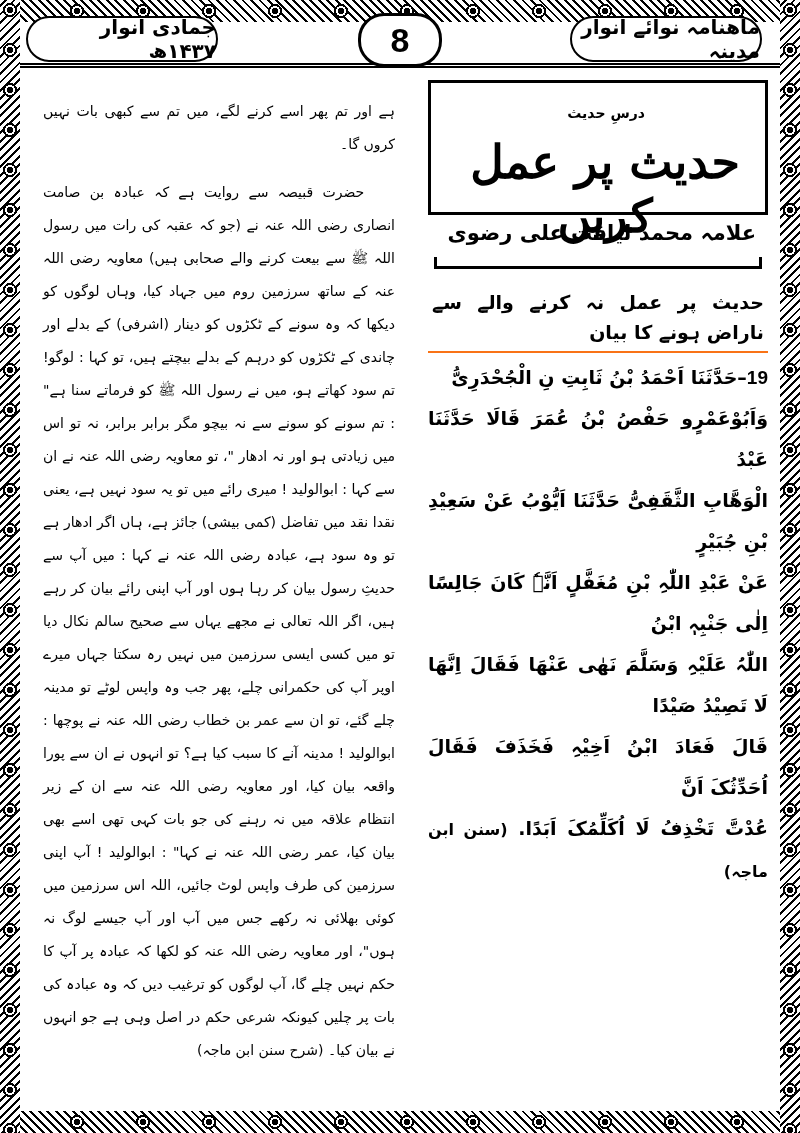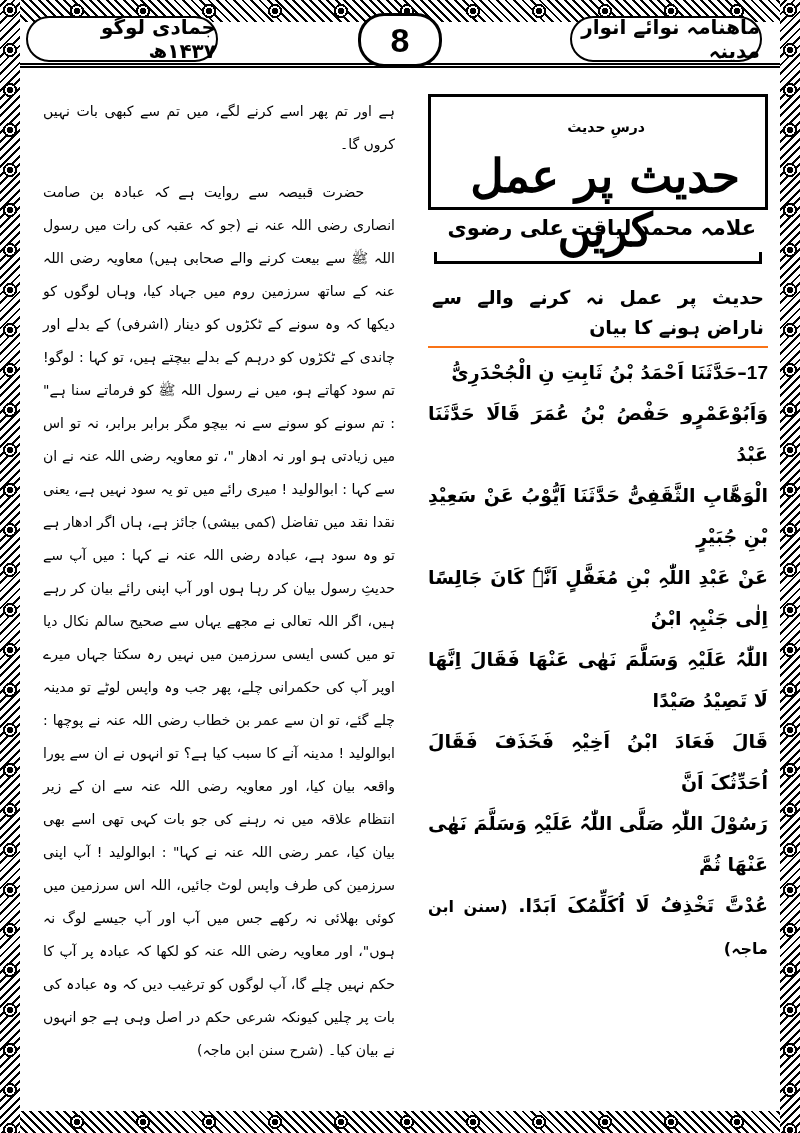--- a/index.html
+++ b/index.html
@@ -43,21 +43,21 @@
   
   .col { position: absolute; top: 80px; direction: rtl; text-align: justify; }
   .col-left { left: 28px; width: 382px; }
   .col-right { left: 428px; width: 340px; }
 
   .para { font-family: "DejaVu Sans", sans-serif; font-size: 14px; line-height: 33px; margin: 15px;
           text-align-last: right; }
   .indent { text-indent: 2.2em; }
 
   
-  .title-box { border: 3px solid #000; height: 116px; margin-top: 14px; position: relative; box-sizing: border-box; }
+  .title-box { border: 3px solid #000; height: 135px; position: relative; box-sizing: border-box; }
   .kicker { position: absolute; top: 22px; right: 120px; font-size: 14px; font-weight: bold; }
   .title { position: absolute; top: 52px; left: 0; right: 0; text-align: center;
            font-family: "DejaVu Serif", serif; font-weight: bold; font-size: 46px; padding-left: 14px; }
 
   .author-wrap { height: 62px; position: relative; }
   .author { position: absolute; right: 12px; top: 6px; font-size: 21px; font-weight: bold; }
   .author-rule { position: absolute; left: 6px; right: 6px; bottom: 8px; height: 12px;
                  border: 3px solid #000; border-top: none; box-sizing: border-box; }
 
   .subhead { font-size: 19px; font-weight: bold; border-bottom: 2px solid #f97316; padding: 2px 4px 4px;
@@ -71,46 +71,45 @@
 </head>
 <body>
 
 <div class="border-top orn-h"></div>
 <div class="border-bottom orn-h"></div>
 <div class="border-left orn-v"></div>
 <div class="border-right orn-v"></div>
 
 <div class="header">
   <div class="header-rule"></div>
-  <div class="pill pill-left">جمادی لوگو ۱۴۳۷ھ</div>
+  <div class="pill pill-left">جمادی انوار ۱۴۳۷ھ</div>
   <div class="page-num">8</div>
   <div class="pill pill-right">ماھنامہ نوائے انوار مدینہ</div>
 </div>
 
 <div class="col col-right">
   <div class="title-box">
     <div class="kicker">درسِ حدیث</div>
     <div class="title">حدیث پر عمل کریں</div>
   </div>
 
   <div class="author-wrap">
     <div class="author">علامہ محمد لیاقت علی رضوی</div>
     <div class="author-rule"></div>
   </div>
 
   <div class="subhead">حدیث پر عمل نہ کرنے والے سے ناراض ہونے کا بیان</div>
 
   <div>
-    <p class="arabic"><span class="hadith-num">17</span>–<span>حَدَّثَنَا اَحْمَدُ بْنُ ثَابِتِ نِ الْجُحْدَرِیُّ</span></p>
+    <p class="arabic"><span class="hadith-num">19</span>–<span>حَدَّثَنَا اَحْمَدُ بْنُ ثَابِتِ نِ الْجُحْدَرِیُّ</span></p>
     <p class="arabic">وَاَبُوْعَمْرٍو حَفْصُ بْنُ عُمَرَ قَالَا حَدَّثَنَا عَبْدُ</p>
     <p class="arabic">الْوَھَّابِ الثَّقَفِیُّ حَدَّثَنَا اَیُّوْبُ عَنْ سَعِیْدِ بْنِ جُبَیْرٍ</p>
     <p class="arabic">عَنْ عَبْدِ اللّٰہِ بْنِ مُغَفَّلٍ اَنَّہٗ کَانَ جَالِسًا اِلٰی جَنْبِہٖ ابْنُ</p>
     <p class="arabic">اللّٰہُ عَلَیْہِ وَسَلَّمَ نَھٰی عَنْھَا فَقَالَ اِنَّھَا لَا تَصِیْدُ صَیْدًا</p>
     <p class="arabic">قَالَ فَعَادَ ابْنُ اَخِیْہِ فَخَذَفَ فَقَالَ اُحَدِّثُکَ اَنَّ</p>
-    <p class="arabic">رَسُوْلَ اللّٰہِ صَلَّی اللّٰہُ عَلَیْہِ وَسَلَّمَ نَھٰی عَنْھَا ثُمَّ</p>
     <p class="arabic"><span>عُدْتَّ تَخْذِفُ لَا اُکَلِّمُکَ اَبَدًا.</span> <span class="source">(سنن ابن ماجہ)</span></p>
   </div>
 
 </div>
 
 <div class="col col-left">
   <p class="para">ہے اور تم پھر اسے کرنے لگے، میں تم سے کبھی بات نہیں کروں گا۔</p>
   <p class="para indent">حضرت قبیصہ سے روایت ہے کہ عبادہ بن صامت انصاری رضی اللہ عنہ نے (جو کہ عقبہ کی رات میں رسول اللہ ﷺ سے بیعت کرنے والے صحابی ہیں) معاویہ رضی اللہ عنہ کے ساتھ سرزمین روم میں جہاد کیا، وہاں لوگوں کو دیکھا کہ وہ سونے کے ٹکڑوں کو دینار (اشرفی) کے بدلے اور چاندی کے ٹکڑوں کو درہم کے بدلے بیچتے ہیں، تو کہا : لوگو! تم سود کھاتے ہو، میں نے رسول اللہ ﷺ کو فرماتے سنا ہے" : تم سونے کو سونے سے نہ بیچو مگر برابر برابر، نہ تو اس میں زیادتی ہو اور نہ ادھار "، تو معاویہ رضی اللہ عنہ نے ان سے کہا : ابوالولید ! میری رائے میں تو یہ سود نہیں ہے، یعنی نقدا نقد میں تفاضل (کمی بیشی) جائز ہے، ہاں اگر ادھار ہے تو وہ سود ہے، عبادہ رضی اللہ عنہ نے کہا : میں آپ سے حدیثِ رسول بیان کر رہا ہوں اور آپ اپنی رائے بیان کر رہے ہیں، اگر اللہ تعالی نے مجھے یہاں سے صحیح سالم نکال دیا تو میں کسی ایسی سرزمین میں نہیں رہ سکتا جہاں میرے اوپر آپ کی حکمرانی چلے، پھر جب وہ واپس لوٹے تو مدینہ چلے گئے، تو ان سے عمر بن خطاب رضی اللہ عنہ نے پوچھا : ابوالولید ! مدینہ آنے کا سبب کیا ہے؟ تو انہوں نے ان سے پورا واقعہ بیان کیا، اور معاویہ رضی اللہ عنہ سے ان کے زیر انتظام علاقہ میں نہ رہنے کی جو بات کہی تھی اسے بھی بیان کیا، عمر رضی اللہ عنہ نے کہا" : ابوالولید ! آپ اپنی سرزمین کی طرف واپس لوٹ جائیں، اللہ اس سرزمین میں کوئی بھلائی نہ رکھے جس میں آپ اور آپ جیسے لوگ نہ ہوں"، اور معاویہ رضی اللہ عنہ کو لکھا کہ عبادہ پر آپ کا حکم نہیں چلے گا، آپ لوگوں کو ترغیب دیں کہ وہ عبادہ کی بات پر چلیں کیونکہ شرعی حکم در اصل وہی ہے جو انہوں نے بیان کیا۔ (شرح سنن ابن ماجہ)</p>
 </div>
 

